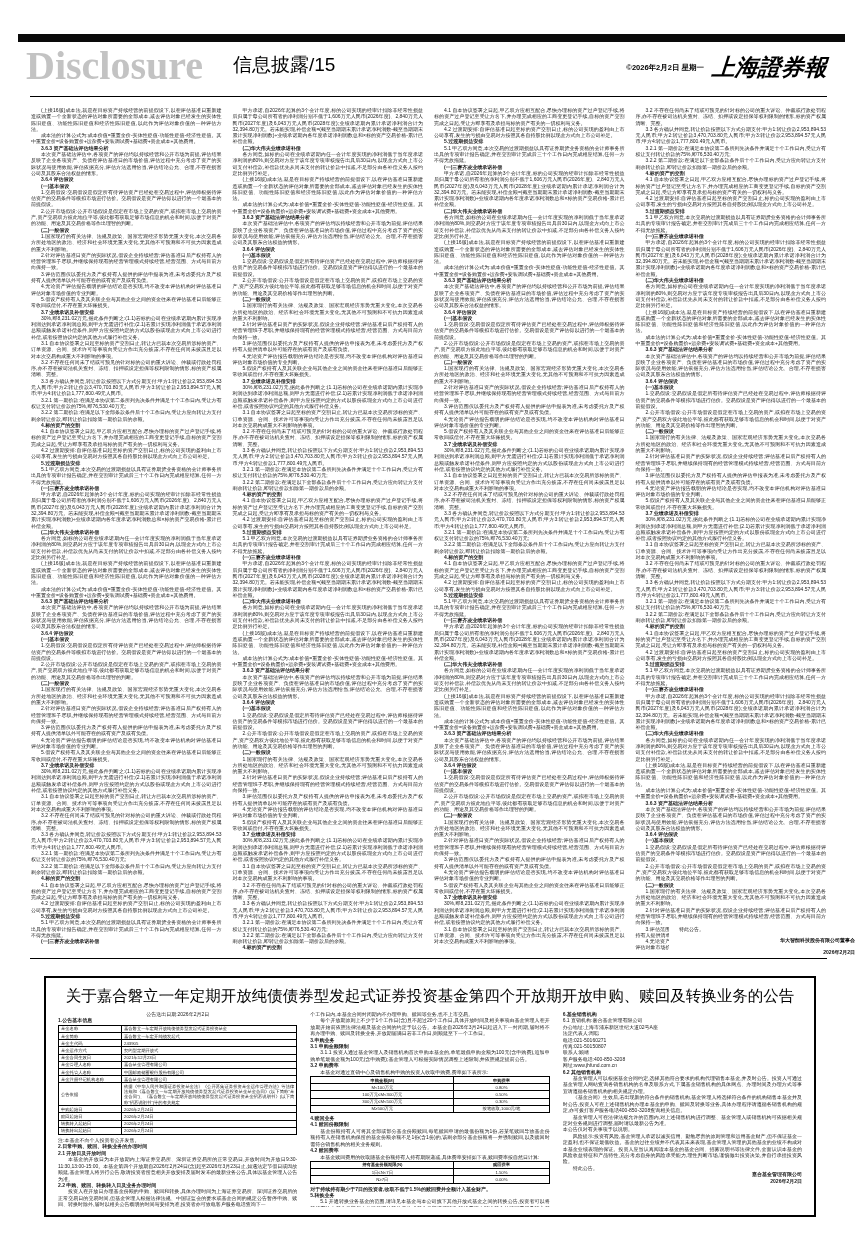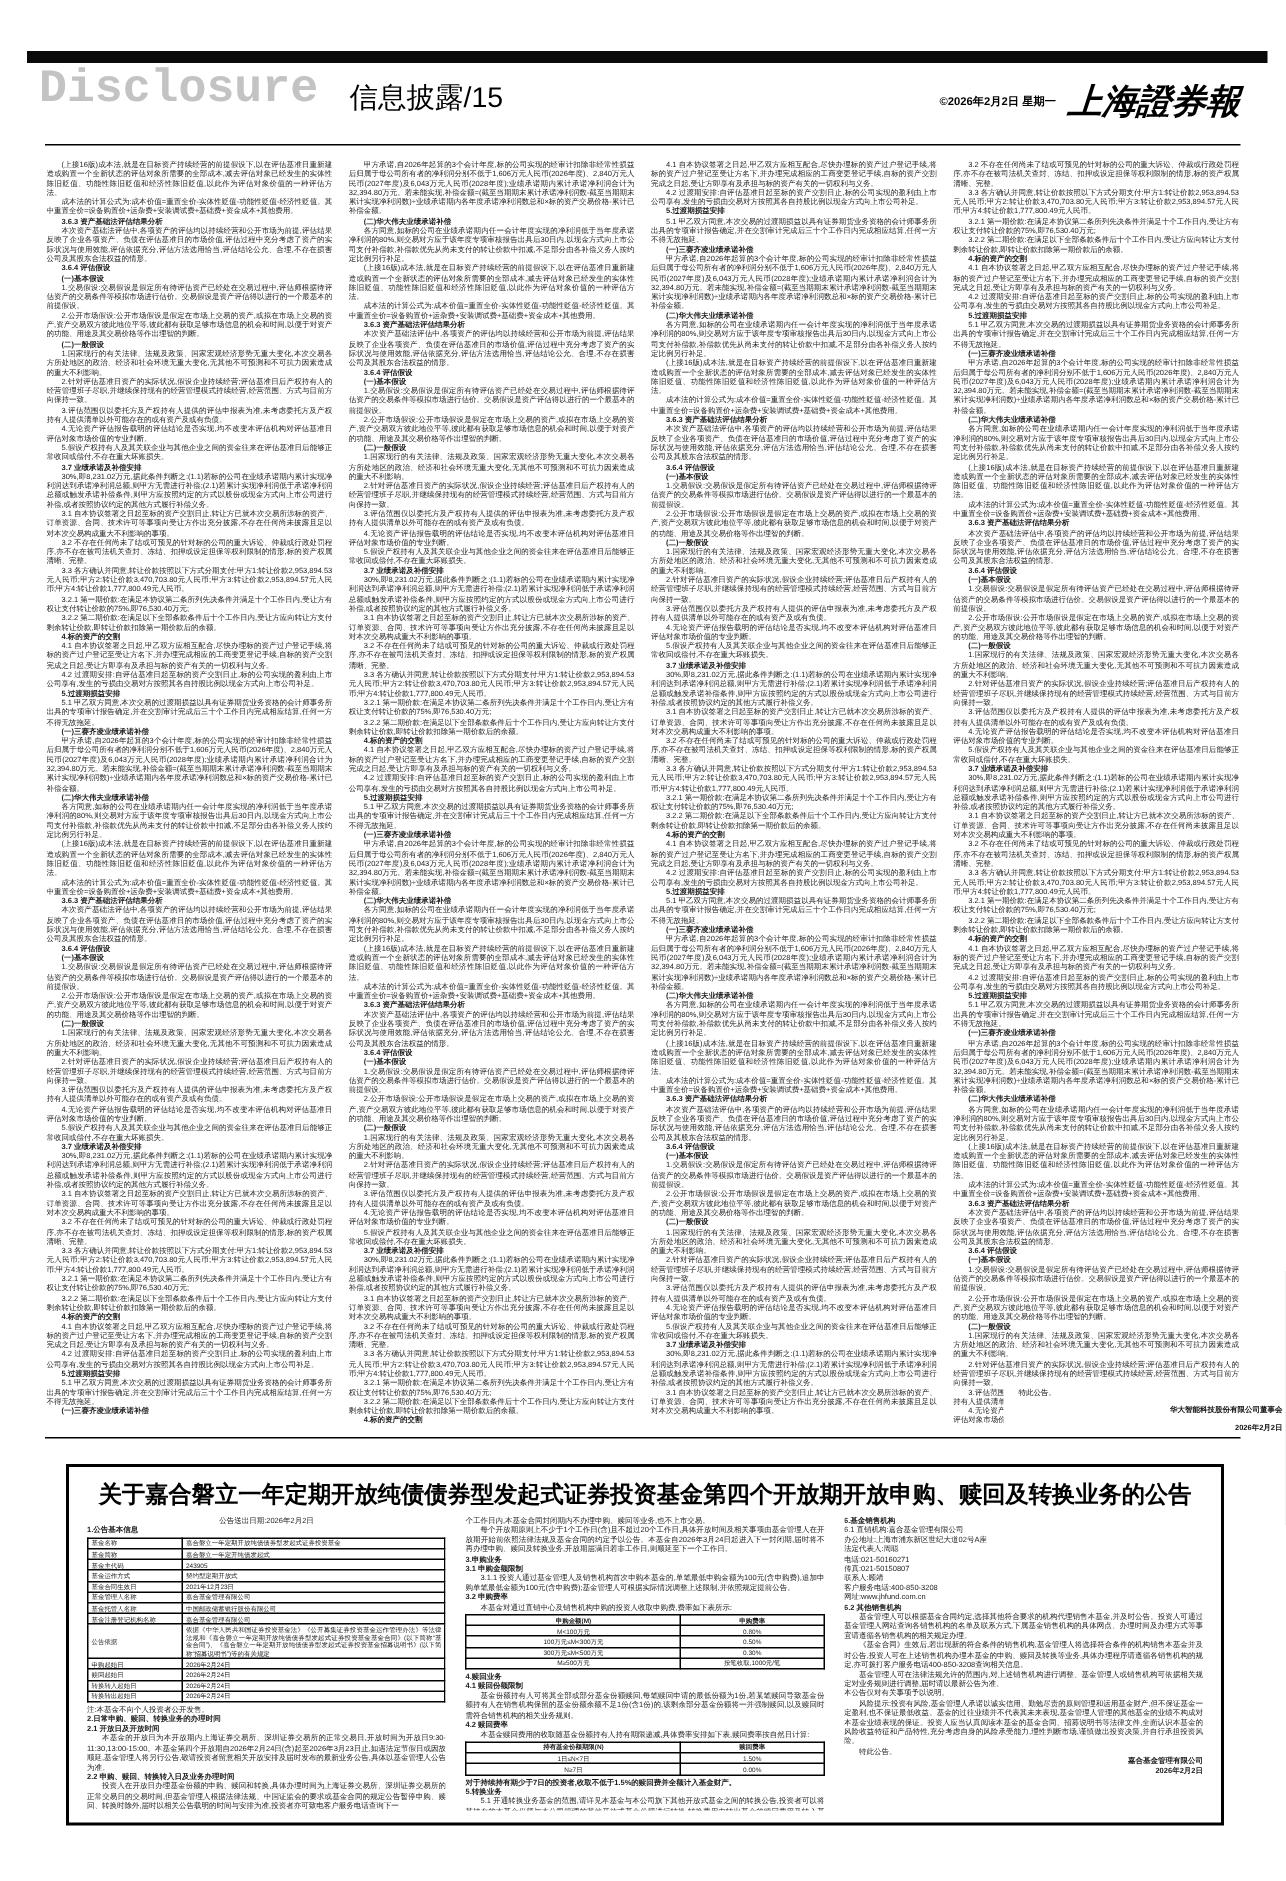--- a/index.html
+++ b/index.html
@@ -1,41 +1,41 @@
 <!DOCTYPE html>
 <html><head>
 <meta charset="utf-8">
 <style>
   html,body{margin:0;padding:0;background:#e8e8e8;}
   #page{position:relative;width:857px;height:1254px;background:#ffffff;overflow:hidden;
         font-family:"Liberation Sans","DejaVu Sans",sans-serif;color:#111;}
   
   #topbar{position:absolute;left:18px;top:34px;width:827px;height:8px;background:#0a0a0a;}
-  #disclosure{position:absolute;left:26px;top:42px;font-size:31px;font-weight:bold;
-              letter-spacing:0px;color:#c3c3c3;font-family:Liberation Mono, monospace;}
+  #disclosure{position:absolute;left:26px;top:42px;font-size:40px;font-weight:bold;
+              letter-spacing:0px;color:#c3c3c3;font-family:Liberation Serif, serif;}
   #section-cn{position:absolute;left:233px;top:52px;font-size:19px;font-weight:normal;color:#000;}
   #header-right{position:absolute;right:30px;top:52px;display:flex;align-items:center;gap:8px;}
   #dateline{font-size:7.5px;font-weight:bold;color:#000;text-align:center;}
   #masthead{font-size:23px;font-weight:bold;font-style:italic;
             font-family:"DejaVu Serif","Liberation Serif",serif;color:#000;transform:skewX(-4deg);}
   .hrule{position:absolute;left:30px;width:797px;height:1px;background:#000;}
   
   #article{position:absolute;left:31px;top:107px;width:795px;height:846px;overflow:hidden;
            column-count:4;column-gap:11px;column-fill:auto;
            font-size:5px;line-height:6.3px;text-align:justify;color:#1c1c1c;}
   #article p{margin:0;text-indent:2em;}
   #article p.b{font-weight:bold;}
   #article-sign{position:absolute;right:2px;bottom:294px;width:186px;background:#fff;
                 font-size:5px;line-height:6.5px;padding-top:2px;}
   #article-sign .close{text-indent:2em;}
   #article-sign .r{text-align:right;font-weight:bold;}
   
   #notice{position:absolute;left:44px;top:976px;width:772px;height:241px;
           border:2px solid #000;background:#fff;box-sizing:border-box;padding:5px 12px;}
-  #notice-title{text-align:center;font-size:15.5px;font-weight:bold;margin:3px 0 4px 0;color:#000;}
+  #notice-title{text-align:center;font-size:15.5px;font-weight:normal;margin:3px 0 4px 0;color:#000;}
   #notice-cols{display:flex;gap:13px;height:196px;overflow:hidden;}
   .ncol{flex:1 1 0;overflow:hidden;font-size:5px;line-height:6.4px;text-align:justify;color:#1c1c1c;}
   .ncol p{margin:0;text-indent:2em;}
   .ncol p.b{font-weight:bold;}
   .ncol p.c{text-align:center;text-indent:0;}
   .ncol p.r{text-align:right;text-indent:0;font-weight:bold;}
   .ncol p.flat{text-indent:0;}
   table.mini{border-collapse:collapse;width:100%;margin:1px 0 2px 0;
              font-size:4.3px;line-height:5.2px;}
   table.mini th,table.mini td{border:0.5px solid #000;padding:0.5px 2px;vertical-align:middle;}

